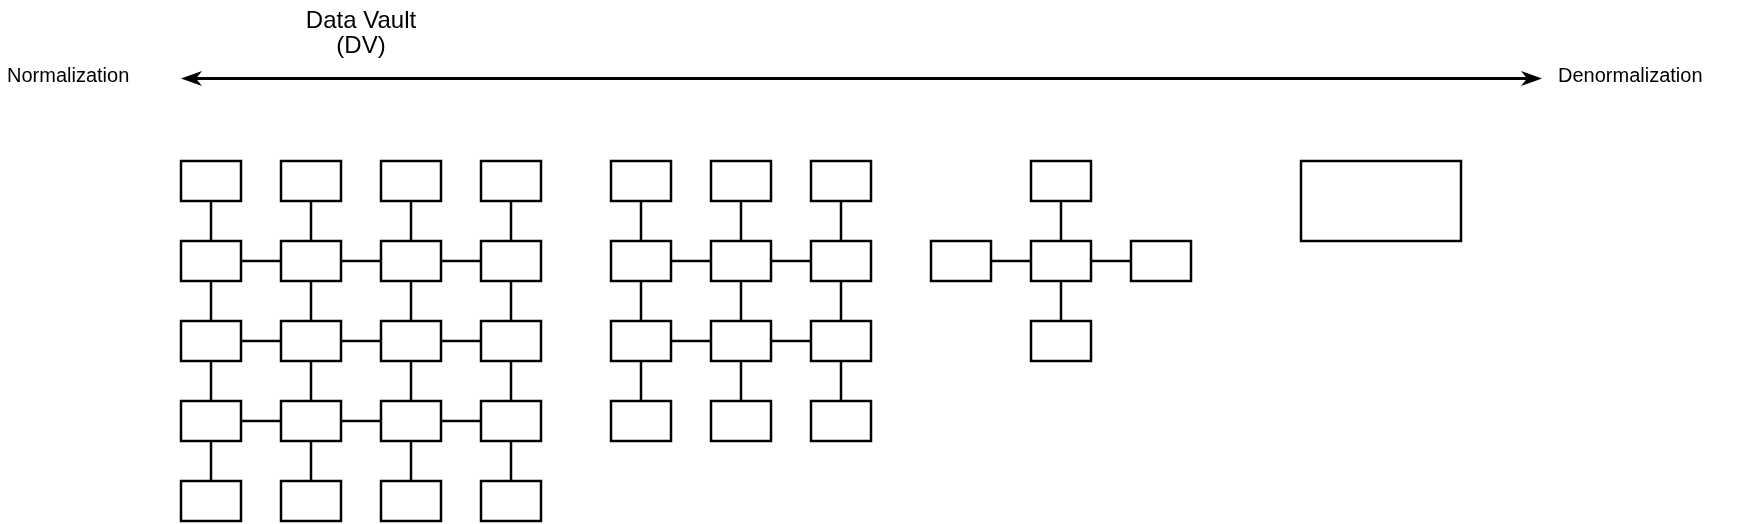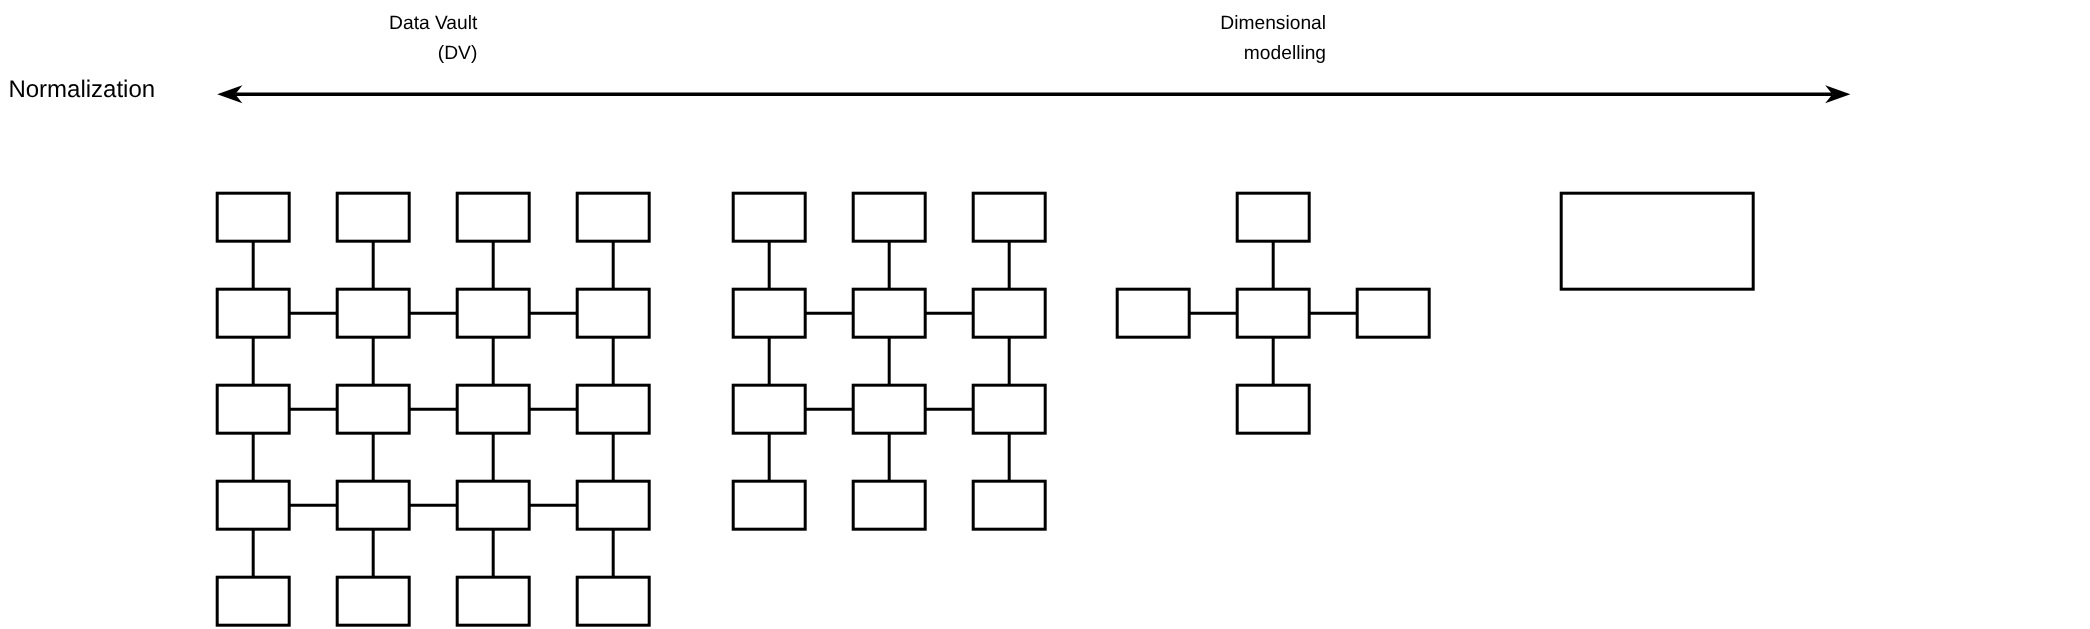--- a/index.html
+++ b/index.html
@@ -18,48 +18,47 @@
     font-size: 20px;
     line-height: 26px;
     white-space: nowrap;
     color: #000000;
   }
   .axis-label.left  { left: 7px; }
   .axis-label.right { left: 1558px; }
   .section-label {
     position: absolute;
     top: 7px;
-    font-size: 16px;
+    font-size: 24px;
     line-height: 25px;
-    text-align: right;
+    text-align: center;
     white-space: pre-line;
     transform: translateX(-50%);
     color: #000000;
   }
   svg.diagram-layer {
     position: absolute;
     left: 0;
     top: 0;
     display: block;
   }
 </style>
 </head>
 <body>
 
 <div class="canvas">
 
   <span class="axis-label left">Normalization</span>
 
+  <span class="axis-label right">Denormalization</span>
 
   <div class="section-label" id="section-label-0" style="left: 361px;">Data Vault
 (DV)</div>
 
 
-  <div class="section-label" id="section-label-2" style="left: 1061px;">Dimensional
-modelling</div>
 
 
   <svg id="diagram-svg" class="diagram-layer" width="1742" height="524" viewBox="0 0 1742 524">
       <line x1="196" y1="78.5" x2="1527" y2="78.5" stroke="#000000" stroke-width="3"></line>
       <path d="M 181 78.5 L 202 71 L 196 78.5 L 202 86 Z" fill="#000000"></path>
       <path d="M 1542 78.5 L 1521 71 L 1527 78.5 L 1521 86 Z" fill="#000000"></path>
       <line x1="211" y1="201" x2="211" y2="241" stroke="#000000" stroke-width="2.5"></line>
       <line x1="211" y1="281" x2="211" y2="321" stroke="#000000" stroke-width="2.5"></line>
       <line x1="211" y1="361" x2="211" y2="401" stroke="#000000" stroke-width="2.5"></line>
       <line x1="211" y1="441" x2="211" y2="481" stroke="#000000" stroke-width="2.5"></line>

